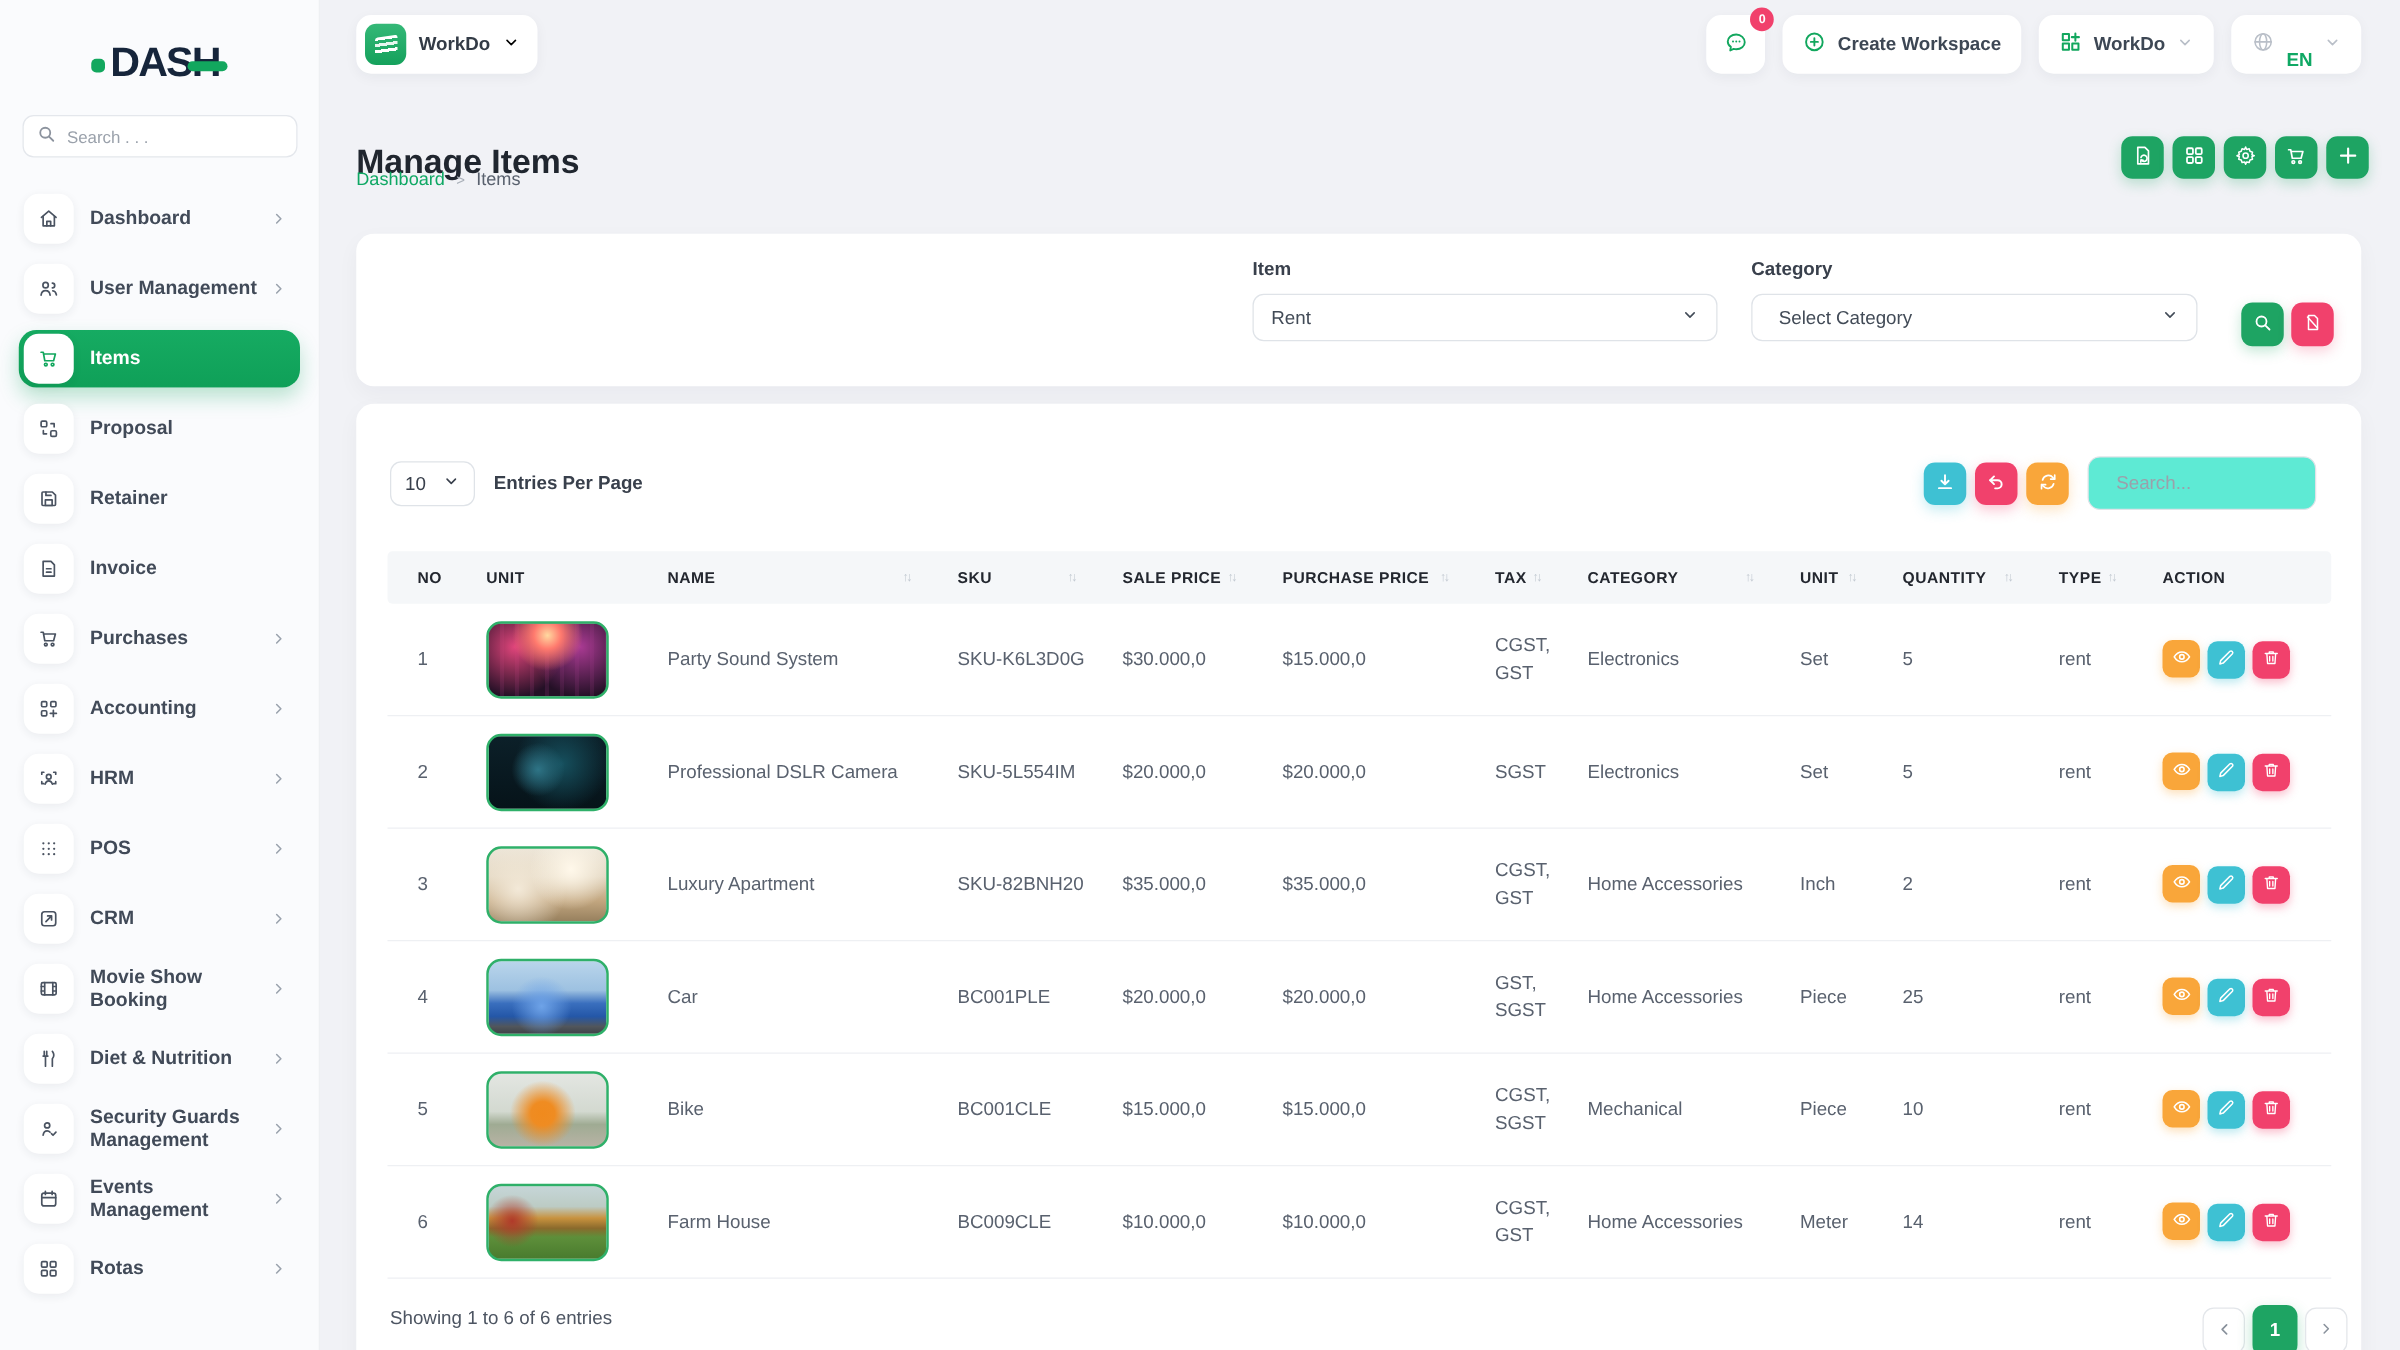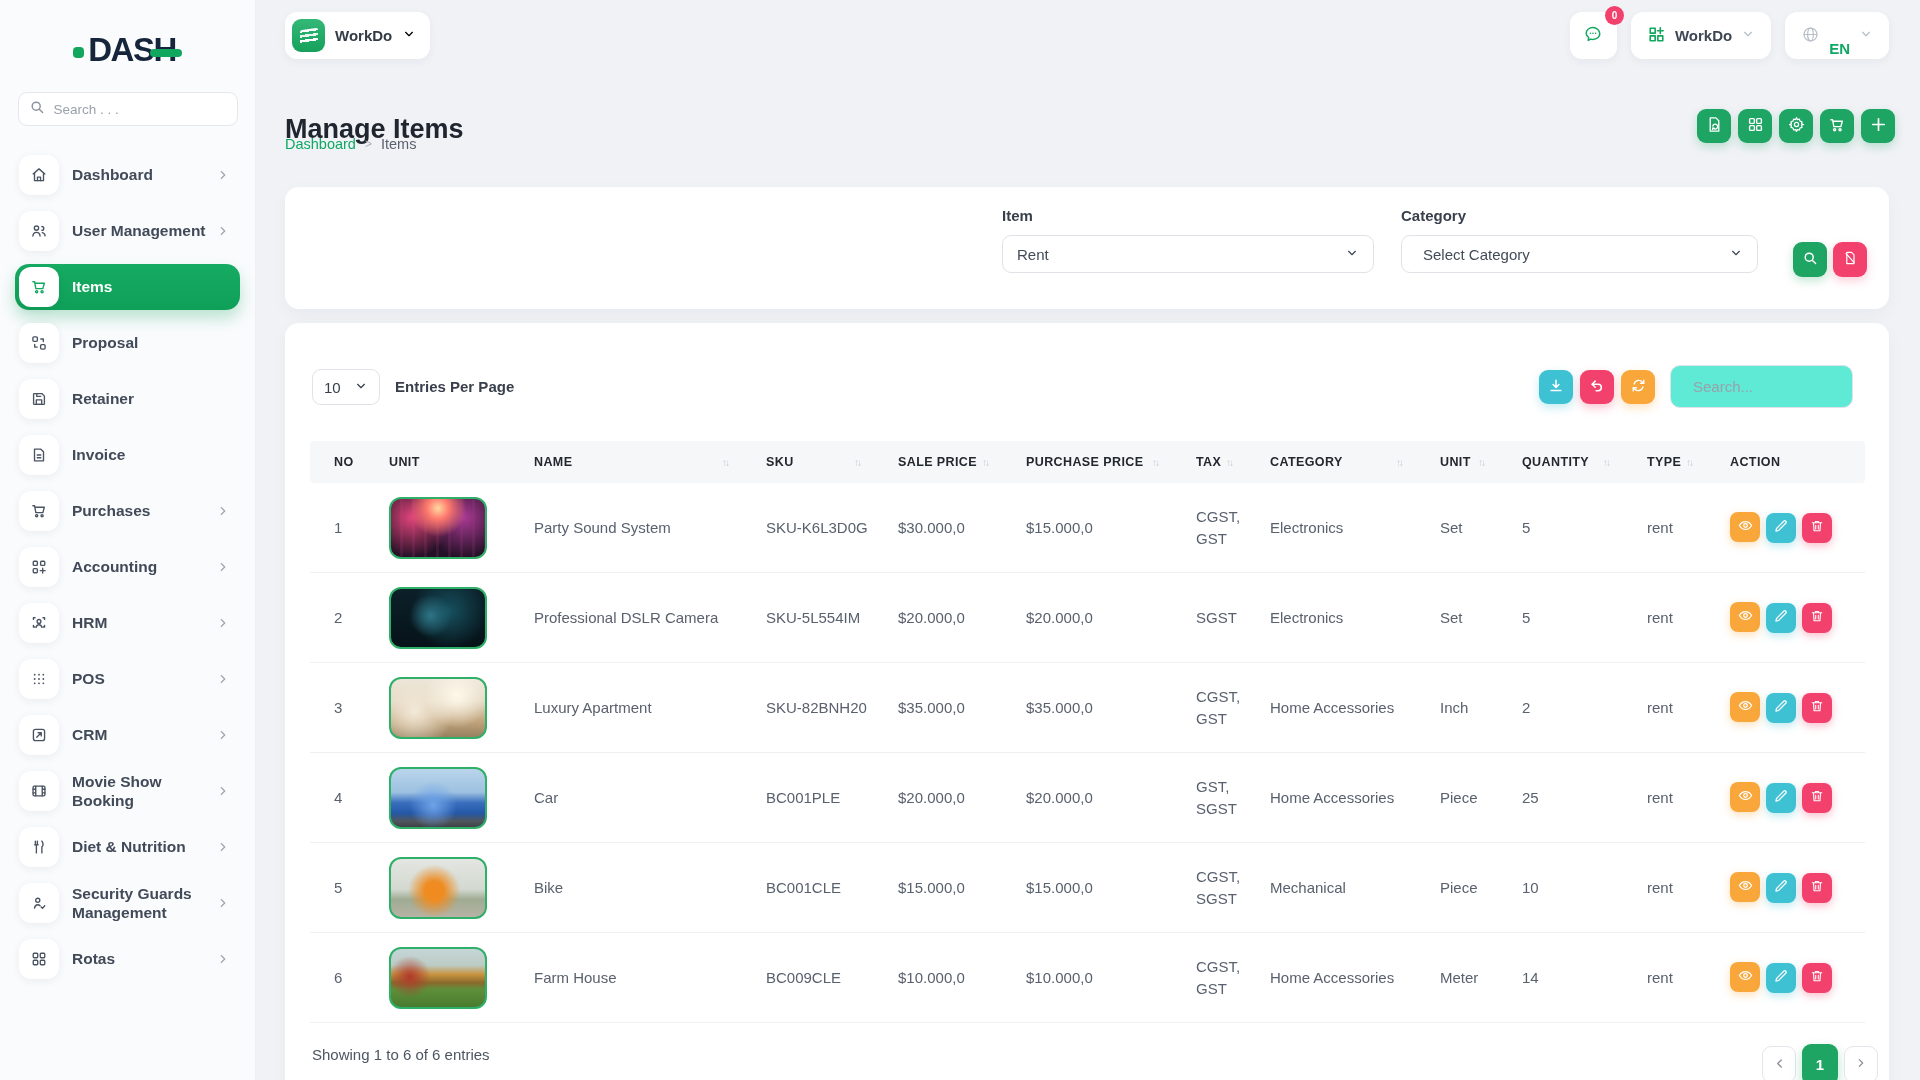--- a/index.html
+++ b/index.html
@@ -351,20 +351,34 @@
           <span class="mi-label">Security Guards Management</span>
           <span class="mi-chev">
             <svg width="14" height="14" viewBox="0 0 20 20" fill="none" stroke="currentColor" stroke-width="1.8" stroke-linecap="round" stroke-linejoin="round">
               <path d="M7.6 5.2 12.4 10l-4.8 4.8"></path>
             </svg>
           </span>
         </div>
         <div class="menu-item">
           <span class="mi-icon">
             <svg width="18" height="18" viewBox="0 0 20 20" fill="none" stroke="currentColor" stroke-width="1.5" stroke-linecap="round" stroke-linejoin="round">
+              <rect x="3.8" y="5" width="12.4" height="11.4" rx="2"></rect>
+              <path d="M7 3.4V6.2M13 3.4V6.2M3.8 9h12.4"></path>
+            </svg>
+          </span>
+          <span class="mi-label">Events Management</span>
+          <span class="mi-chev">
+            <svg width="14" height="14" viewBox="0 0 20 20" fill="none" stroke="currentColor" stroke-width="1.8" stroke-linecap="round" stroke-linejoin="round">
+              <path d="M7.6 5.2 12.4 10l-4.8 4.8"></path>
+            </svg>
+          </span>
+        </div>
+        <div class="menu-item">
+          <span class="mi-icon">
+            <svg width="18" height="18" viewBox="0 0 20 20" fill="none" stroke="currentColor" stroke-width="1.5" stroke-linecap="round" stroke-linejoin="round">
               <rect x="3.6" y="3.6" width="5" height="5" rx="1"></rect>
               <rect x="11.4" y="3.6" width="5" height="5" rx="1"></rect>
               <rect x="3.6" y="11.4" width="5" height="5" rx="1"></rect>
               <rect x="11.4" y="11.4" width="5" height="5" rx="1"></rect>
             </svg>
           </span>
           <span class="mi-label">Rotas</span>
           <span class="mi-chev">
             <svg width="14" height="14" viewBox="0 0 20 20" fill="none" stroke="currentColor" stroke-width="1.8" stroke-linecap="round" stroke-linejoin="round">
               <path d="M7.6 5.2 12.4 10l-4.8 4.8"></path>
@@ -388,20 +402,27 @@
       <button class="chat-btn">
         <span id="chat-icon"><svg width="20" height="20" viewBox="0 0 20 20" fill="none" stroke="currentColor" stroke-width="1.5" stroke-linecap="round" stroke-linejoin="round">
               <path d="M10 3.6c-3.8 0-6.8 2.5-6.8 5.6 0 1.8 1 3.3 2.5 4.3L5.2 16.4l2.7-1.3c.7.2 1.4.3 2.1.3 3.8 0 6.8-2.5 6.8-5.6S13.8 3.6 10 3.6z"></path>
               <g fill="currentColor" stroke="none">
                 <circle cx="7.4" cy="9.2" r=".8"></circle>
                 <circle cx="10" cy="9.2" r=".8"></circle>
                 <circle cx="12.6" cy="9.2" r=".8"></circle>
               </g>
             </svg></span>
         <span class="badge">0</span>
+      </button>
+      <button class="top-btn">
+        <span class="green" id="plus-circle"><svg width="19" height="19" viewBox="0 0 20 20" fill="none" stroke="currentColor" stroke-width="1.6" stroke-linecap="round" stroke-linejoin="round">
+              <circle cx="10" cy="10" r="7"></circle>
+              <path d="M10 7v6M7 10h6"></path>
+            </svg></span>
+        <span>Create Workspace</span>
       </button>
       <button class="top-btn">
         <span class="green" id="grid-plus"><svg width="19" height="19" viewBox="0 0 20 20" fill="none" stroke="currentColor" stroke-width="1.7" stroke-linecap="round" stroke-linejoin="round">
               <rect x="3.4" y="3.4" width="5.2" height="5.2"></rect>
               <rect x="3.4" y="11.4" width="5.2" height="5.2"></rect>
               <rect x="11.4" y="11.4" width="5.2" height="5.2"></rect>
               <path d="M14 3v6M11 6h6"></path>
             </svg></span>
         <span>WorkDo</span>
         <span class="gray" id="wd-chev"><svg width="14" height="14" viewBox="0 0 20 20" fill="none" stroke="currentColor" stroke-width="1.8" stroke-linecap="round" stroke-linejoin="round">

